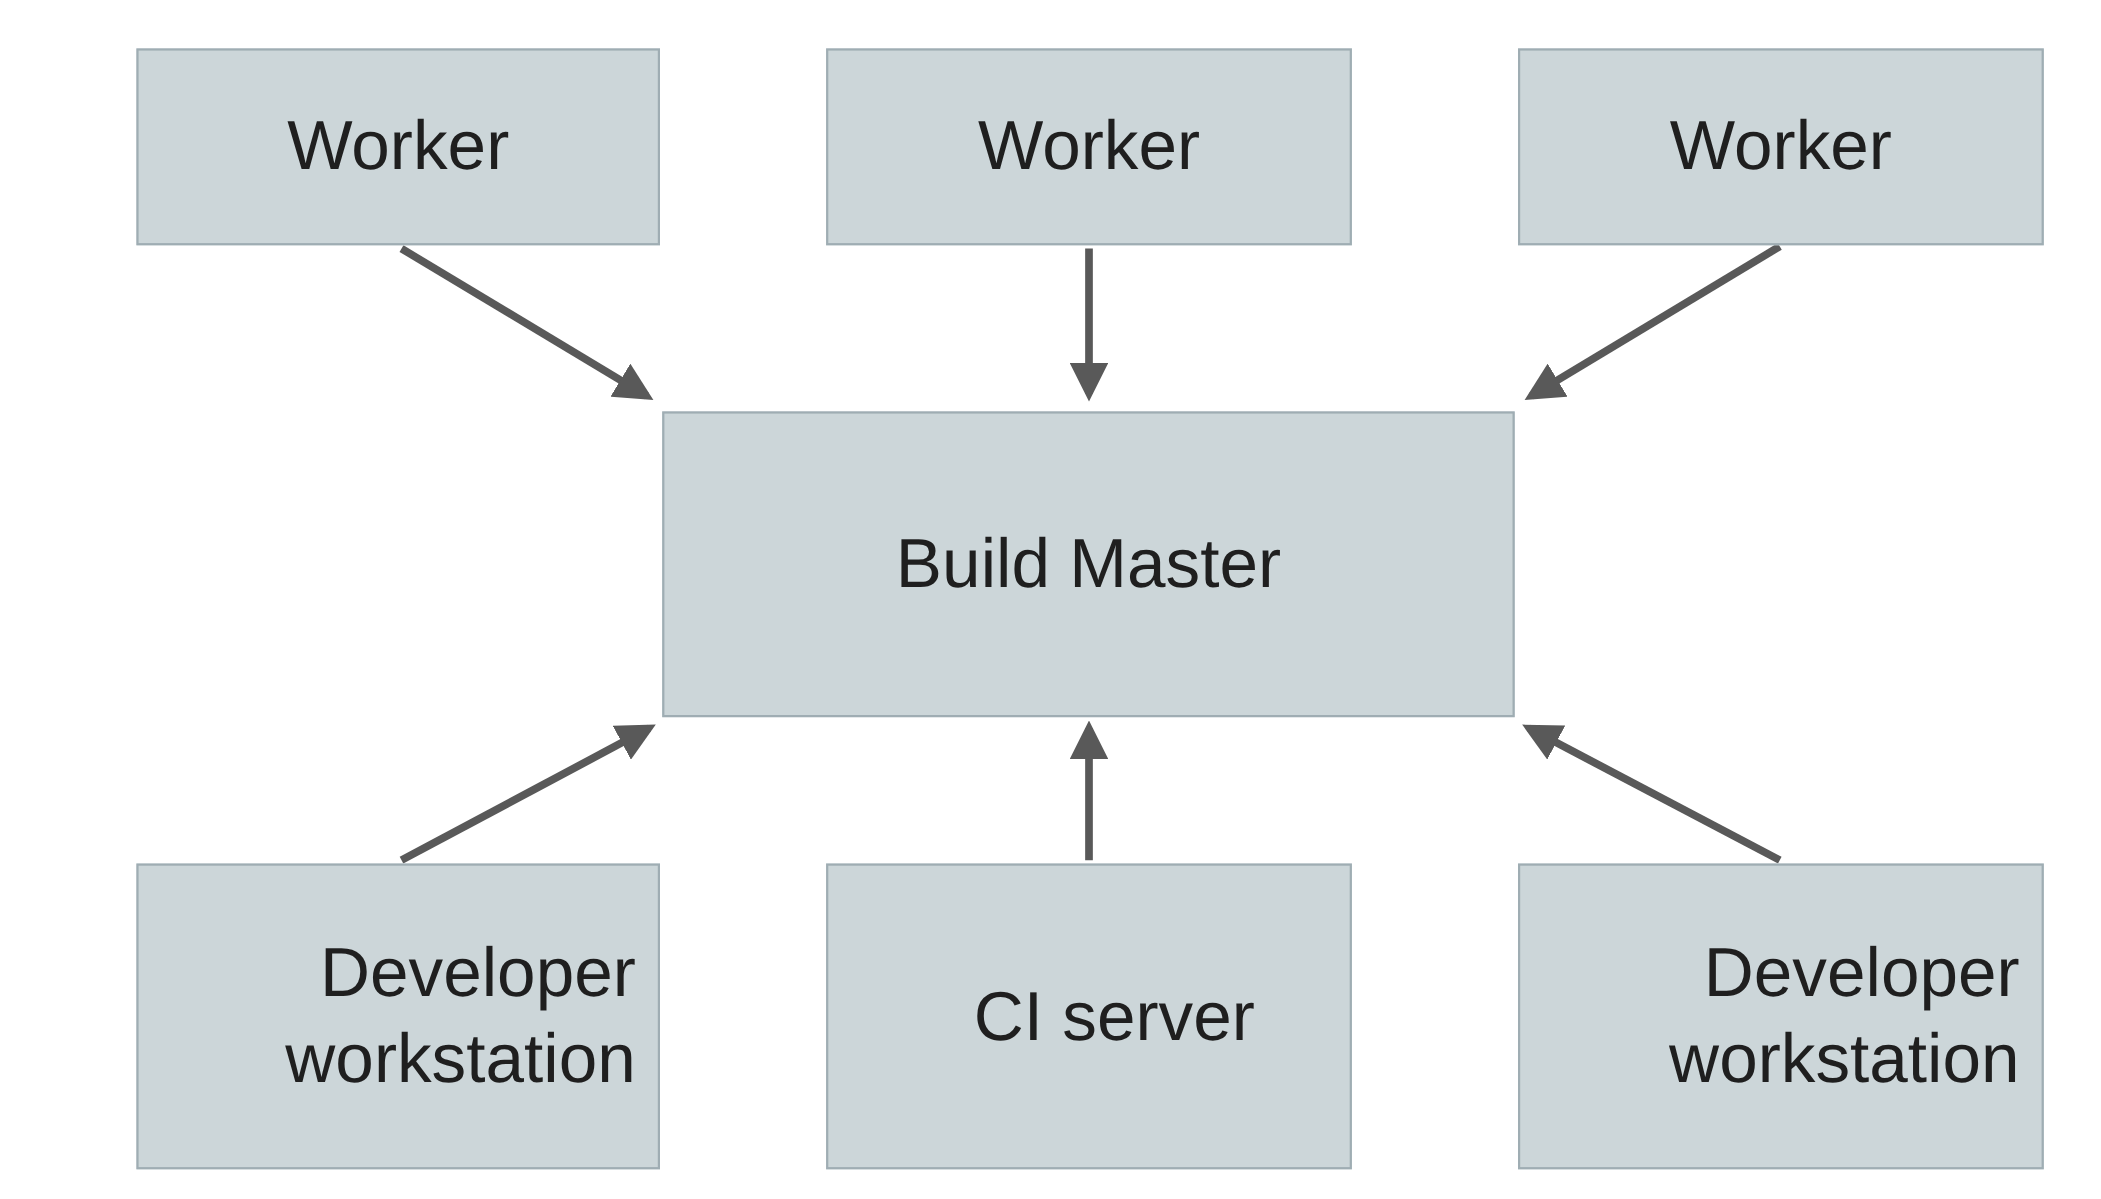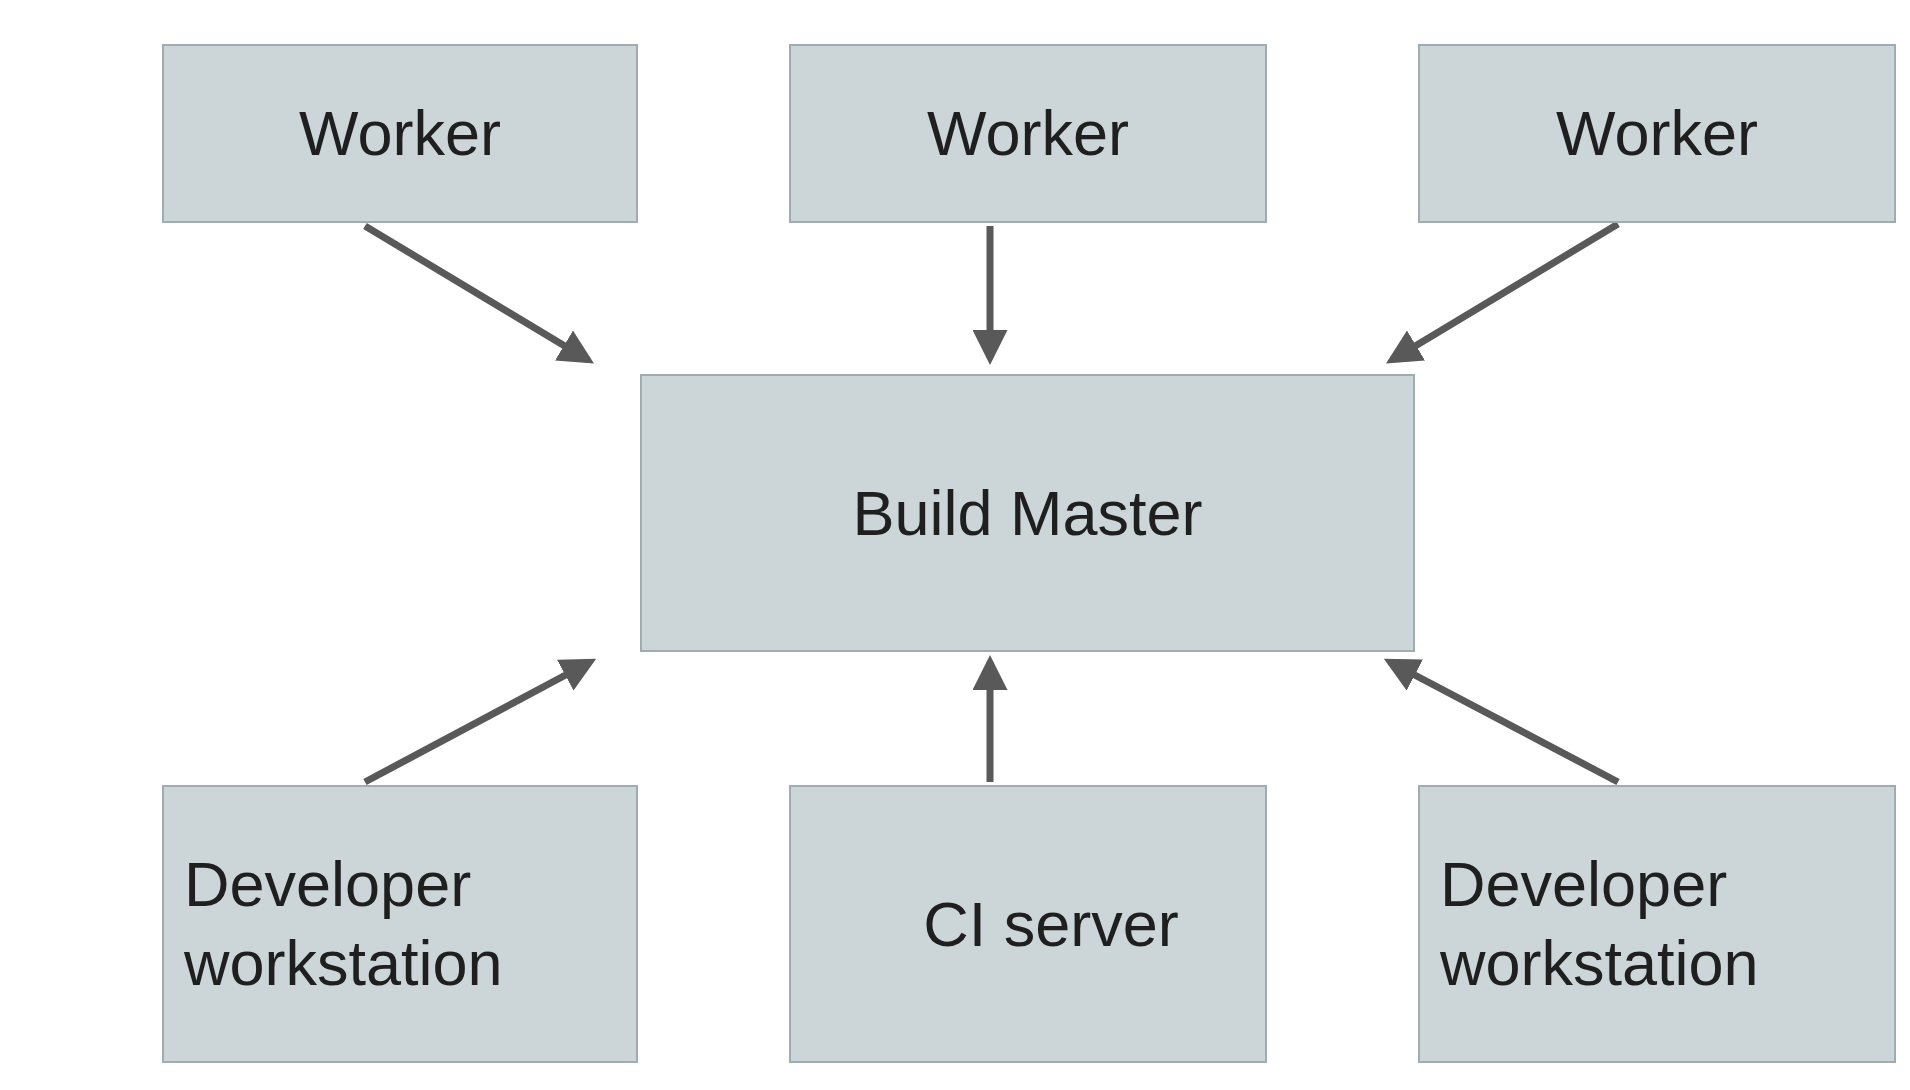--- a/index.html
+++ b/index.html
@@ -13,28 +13,27 @@
     height: 1090px;
     background: var(--background, #ffffff);
     font-family: "Liberation Sans", sans-serif;
     overflow: hidden;
   }
   .node {
     position: absolute;
     display: flex;
     align-items: center;
     justify-content: center;
-    text-align: left;
+    text-align: right;
     box-sizing: border-box;
     background: var(--node-fill, #ccd6d9);
     border: 2px solid var(--node-border, #9fadb3);
     color: var(--text, #1f1f1f);
     font-size: 63px;
     line-height: 1.25;
-    margin-left: 38px;
   }
   .node .label {
     padding: 0 20px;
   }
   svg.arrows {
     position: absolute;
     left: 0;
     top: 0;
     width: 1910px;
     height: 1090px;

